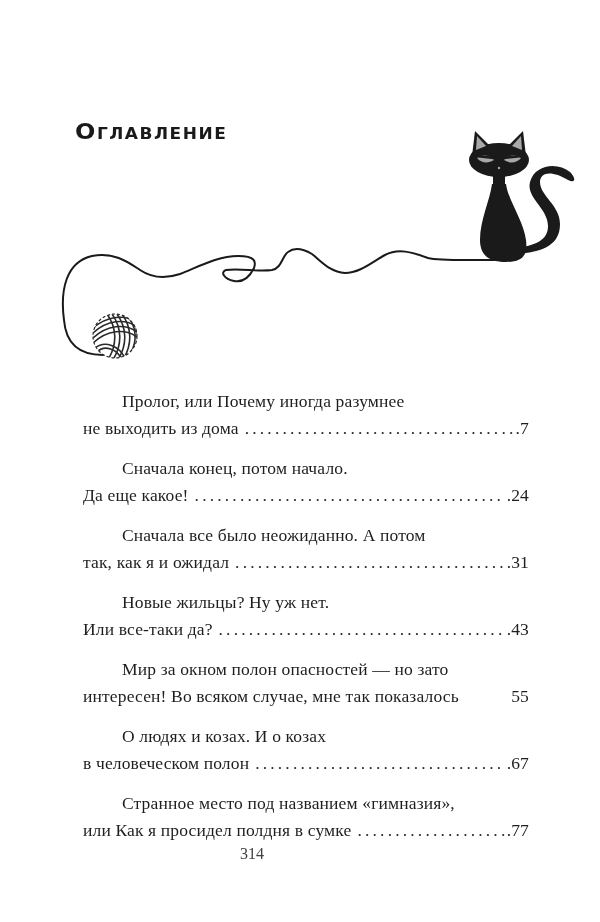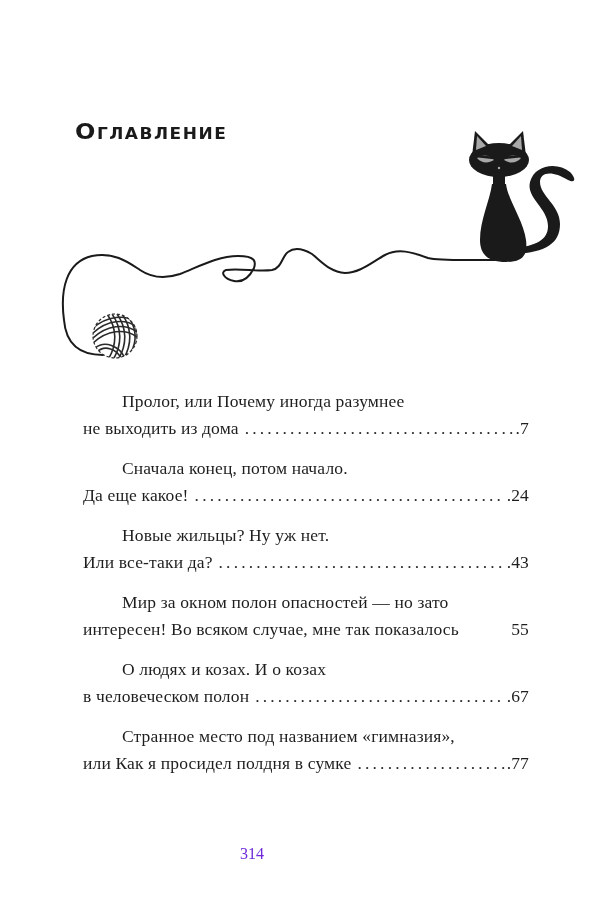--- a/index.html
+++ b/index.html
@@ -80,21 +80,21 @@
     .toc-line2.no-leader .page {
       margin-left: 0;
     }
     .page-number {
       position: absolute;
       left: 0;
       width: 504px;
       top: 845px;
       text-align: center;
       font-size: 16px;
-      color: #6d28d9;
+      color: #404040;
     }
   </style>
 </head>
 <body>
 
 <div>
 
   <div class="page-title">Оглавление</div>
 
   <svg class="illustration" viewBox="0 0 600 400" xmlns="http://www.w3.org/2000/svg">
@@ -186,20 +186,26 @@
     </div>
     <div class="toc-entry">
       <span class="toc-line1">Сначала конец, потом начало.</span>
       <span class="toc-line2">
         <span class="text">Да еще какое!</span>
         <span class="leader"></span>
         <span class="page">.24</span>
       </span>
     </div>
     <div class="toc-entry">
+      <span class="toc-line1">Сначала все было неожиданно. А потом</span>
+      <span class="toc-line2">
+        <span class="text">так, как я и ожидал</span>
+        <span class="leader"></span>
+        <span class="page">.31</span>
+      </span>
     </div>
     <div class="toc-entry">
       <span class="toc-line1">Новые жильцы? Ну уж нет.</span>
       <span class="toc-line2">
         <span class="text">Или все-таки да?</span>
         <span class="leader"></span>
         <span class="page">.43</span>
       </span>
     </div>
     <div class="toc-entry">

